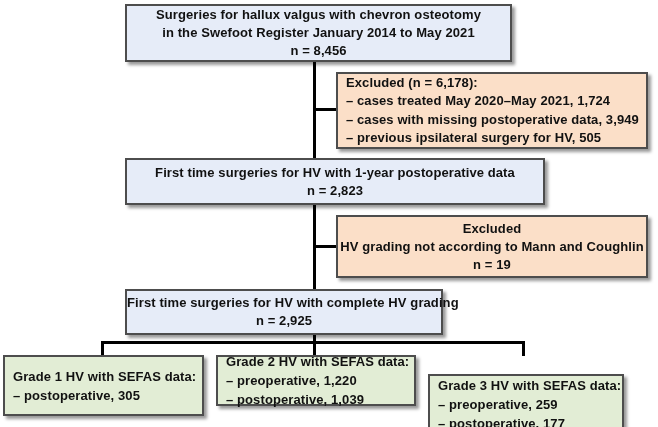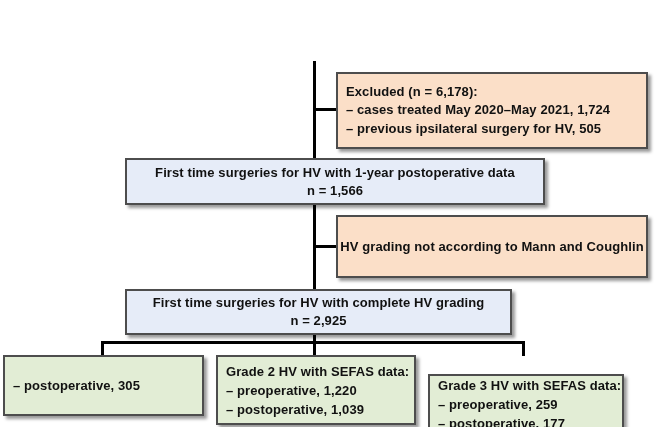--- a/index.html
+++ b/index.html
@@ -51,46 +51,55 @@
   <div class="line v" style="left:313px;top:61px;height:98px"></div>
   <div class="line h" style="left:313px;top:108px;width:25px"></div>
   <div class="line v" style="left:313px;top:204px;height:86px"></div>
   <div class="line h" style="left:313px;top:245px;width:25px"></div>
   <div class="line v" style="left:313px;top:334px;height:10px"></div>
   <div class="line h" style="left:101px;top:341px;width:424px"></div>
   <div class="line v" style="left:101px;top:341px;height:15px"></div>
   <div class="line v" style="left:313px;top:341px;height:15px"></div>
   <div class="line v" style="left:522px;top:341px;height:15px"></div>
 
+  <div class="box main" style="left:125px;top:4px;width:387px;height:58px">
+    <div class="ln">Surgeries for hallux valgus with chevron osteotomy</div>
+    <div class="ln">in the Swefoot Register January 2014 to May 2021</div>
+    <div class="ln">n = 8,456</div>
+  </div>
 
   <div class="box main" style="left:125px;top:158px;width:420px;height:47px">
     <div class="ln">First time surgeries for HV with 1-year postoperative data</div>
-    <div class="ln">n = 1,566</div>
+    <div class="ln">n = 2,823</div>
   </div>
 
-  <div class="box main" style="left:125px;top:289px;width:387px;height:46px">
+  <div class="box main" style="left:125px;top:289px;width:318px;height:46px">
     <div class="ln">First time surgeries for HV with complete HV grading</div>
     <div class="ln">n = 2,925</div>
   </div>
 
   <div class="box excluded left" style="left:336px;top:72px;width:312px;height:77px">
     <div class="ln">Excluded (n = 6,178):</div>
     <div class="ln">– cases treated May 2020–May 2021, 1,724</div>
+    <div class="ln">– cases with missing postoperative data, 3,949</div>
     <div class="ln">– previous ipsilateral surgery for HV, 505</div>
   </div>
 
   <div class="box excluded center" style="left:336px;top:215px;width:312px;height:63px">
+    <div class="ln">Excluded</div>
     <div class="ln">HV grading not according to Mann and Coughlin</div>
+    <div class="ln">n = 19</div>
   </div>
 
   <div class="box outcome" style="left:3px;top:355px;width:201px;height:61px">
+    <div class="ln">Grade 1 HV with SEFAS data:</div>
     <div class="ln">– postoperative, 305</div>
   </div>
 
-  <div class="box outcome" style="left:216px;top:355px;width:200px;height:70px">
+  <div class="box outcome" style="left:216px;top:355px;width:200px;height:51px">
     <div class="ln">Grade 2 HV with SEFAS data:</div>
     <div class="ln">– preoperative, 1,220</div>
     <div class="ln">– postoperative, 1,039</div>
   </div>
 
   <div class="box outcome" style="left:428px;top:374px;width:196px;height:61px">
     <div class="ln">Grade 3 HV with SEFAS data:</div>
     <div class="ln">– preoperative, 259</div>
     <div class="ln">– postoperative, 177</div>
   </div>

